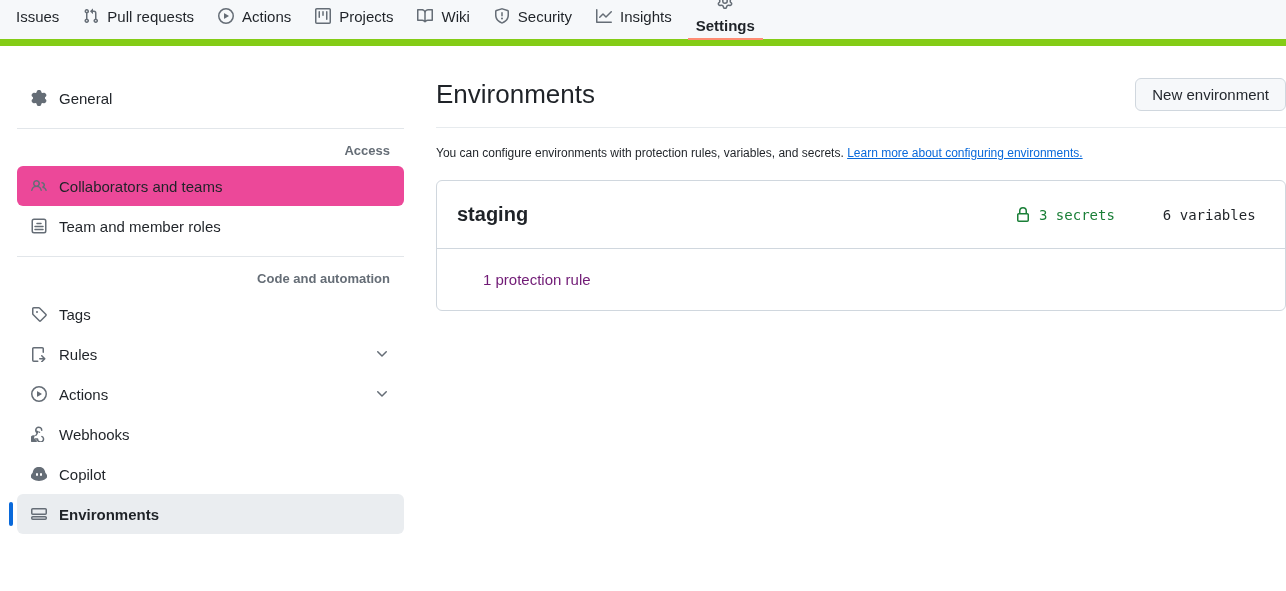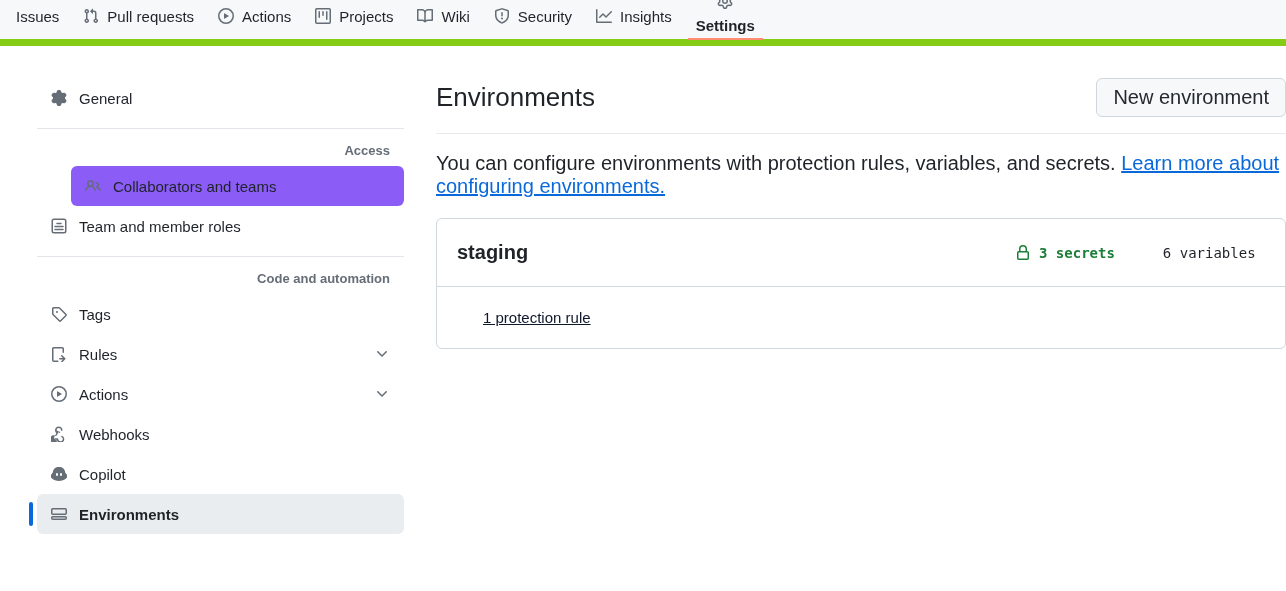--- a/index.html
+++ b/index.html
@@ -48,37 +48,37 @@
   .repo-nav svg { fill: currentColor; color: #656d76; }
 
   
   .layout {
     display: flex;
     padding-top: 32px;
   }
   
   .sidebar {
     width: 416px;
-    padding-left: 37px;
+    padding-left: 17px;
     padding-right: 12px;
   }
   .sb-item {
     display: flex;
     align-items: center;
     gap: 12px;
     height: 40px;
     padding: 0 14px;
     border-radius: 6px;
     color: #1f2328;
     font-size: 15px;
     cursor: pointer;
     position: relative;
   }
   .sb-item svg { color: #656d76; fill: currentColor; flex-shrink: 0; }
-  .sb-item.hover-bg { background: #8b5cf6; margin-left: 34px; }
+  .sb-item.hover-bg { background: #ec4899; }
   .sb-item.selected {
     background: #eaedf0;
     font-weight: 600;
   }
   .sb-item.selected::before {
     content: "";
     position: absolute;
     left: -8px;
     top: 8px;
     bottom: 8px;
@@ -116,28 +116,28 @@
   }
   .page-title {
     font-size: 26px;
     font-weight: 400;
   }
   .btn {
     background: #f6f8fa;
     border: 1px solid #d0d7de;
     border-radius: 6px;
     padding: 7px 16px;
-    font-size: 20px;
+    font-size: 15px;
     font-weight: 500;
     color: #24292f;
     cursor: pointer;
     white-space: nowrap;
   }
   .description {
-    font-size: 20px;
+    font-size: 12px;
     color: #1f2328;
     margin-bottom: 20px;
   }
   .description a {
     color: #0969da;
     text-decoration: underline;
     cursor: pointer;
   }
   .env-list {
     border: 1px solid #d0d7de;
@@ -156,29 +156,28 @@
     font-size: 20px;
     font-weight: 600;
     width: 360px;
   }
   .env-meta {
     display: flex;
     align-items: center;
     gap: 48px;
     font-size: 15px;
   }
-  .env-meta .protection { color: #0f172a; text-decoration: underline; }
+  .env-meta .protection { color: #701a75; }
   .secrets {
     display: flex;
     align-items: center;
     gap: 8px;
     color: #1a7f37;
     font-family: ui-monospace, SFMono-Regular, Menlo, monospace;
     font-size: 14px;
-    font-weight: bold;
   }
   .secrets svg { fill: #1a7f37; }
   .variables {
     font-family: ui-monospace, SFMono-Regular, Menlo, monospace;
     font-size: 14px;
     color: #1f2328;
   }
   .row1-meta { margin-left: 198px; }
 </style>
 </head>

